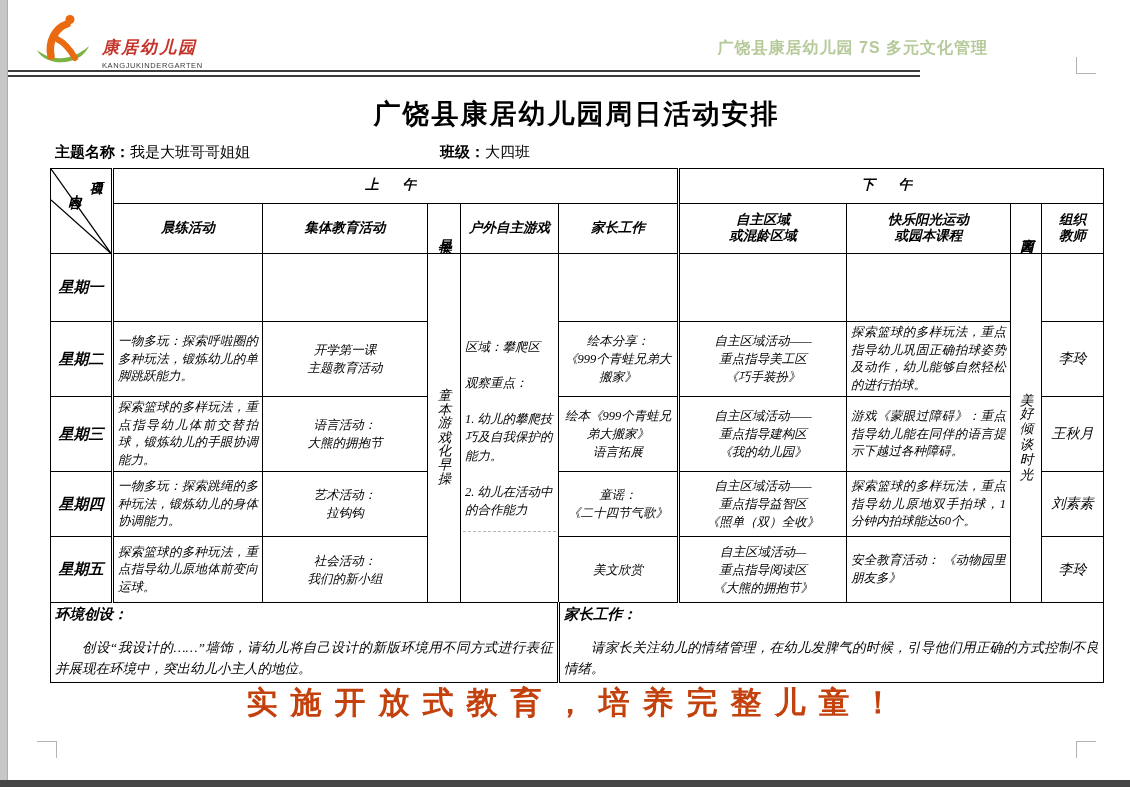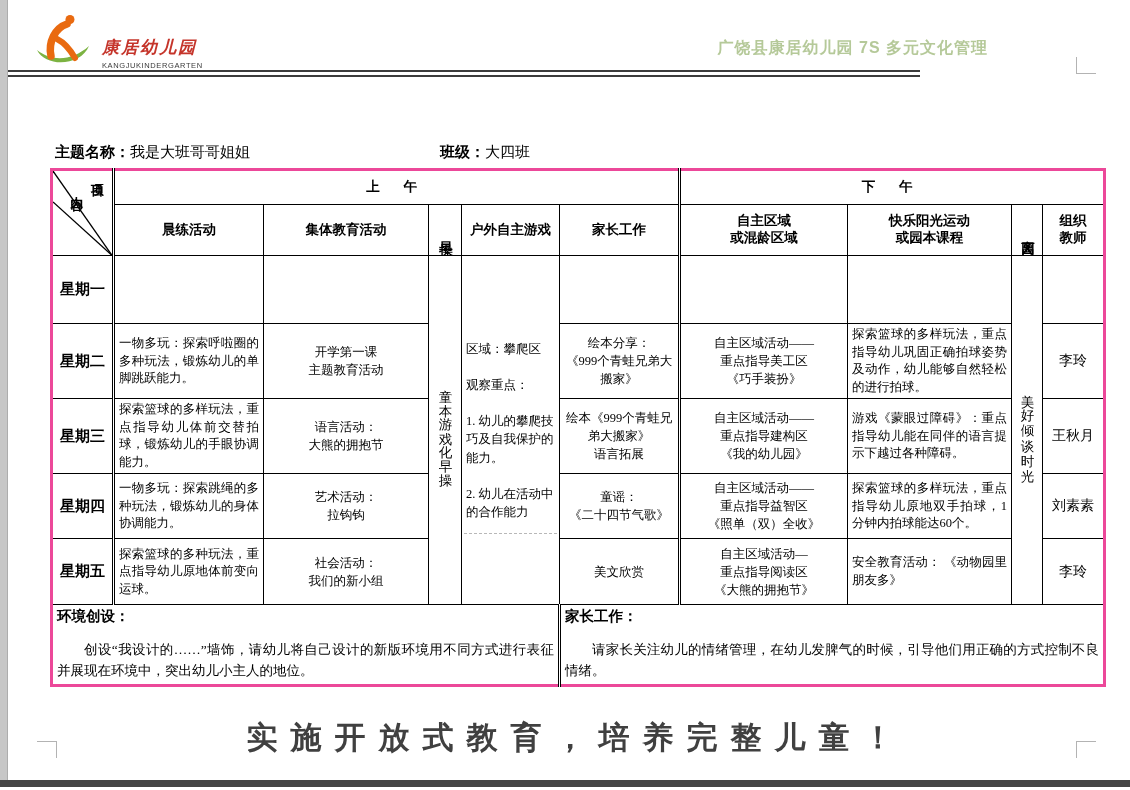--- a/index.html
+++ b/index.html
@@ -24,21 +24,21 @@
   .hrule { position:absolute; left:8px; top:70px; width:912px; height:7px; border-top:2px solid #3c3c3c; border-bottom:2px solid #3c3c3c; }
 
   
   .doc-title { position:absolute; top:96px; left:50px; width:1053px; text-align:center; font-size:27px; font-weight:bold; letter-spacing:2px; color:#000; }
   .info-row { position:absolute; top:143px; left:55px; width:1048px; display:flex; font-size:15px; color:#000;gap:37px; }
   .seg-theme { width:348px; } .seg-class { width:386px; } .seg-time { flex:1; }
   .info-label { font-weight:bold; }
   .info-value { font-family:"Liberation Serif", serif; }
 
   
-  table.sched { position:absolute; left:50px; top:168px; width:1053px; border-collapse:collapse; table-layout:fixed; border:3px solid #ec4899; }
+  table.sched { position:absolute; left:50px; top:168px; width:1053px; border-collapse:collapse; table-layout:fixed; border:1px solid #ec4899;font-style:italic; }
   .sched th, .sched td { border:1px solid #000; padding:2px 4px; overflow:hidden; vertical-align:middle; }
   .sched th { font-weight:bold; font-size:13.5px; text-align:center; white-space:pre-line; line-height:1.25; }
   .sec-head { font-size:17px; letter-spacing:10px; padding-left:10px; }
   .day-col   { border-right:3px double #000 !important; }
   .sec-split { border-right:3px double #000 !important; }
   .parent-cell { border-left:3px double #000 !important; }
   .day-cell { font-weight:bold; font-size:15px; text-align:center; }
   .cell-just   { font-family:"Liberation Serif", serif; font-size:12.5px; line-height:1.4; text-align:justify; padding:3px 6px; }
   .cell-center { font-family:"Liberation Serif", serif; font-size:12.5px; line-height:1.45; text-align:center; white-space:pre-line; }
   .teacher-cell { font-family:"Liberation Serif", serif; font-size:14px; text-align:center; }
@@ -58,21 +58,21 @@
 
   
   .corner { position:relative; padding:0 !important; }
   .corner svg { position:absolute; left:0; top:0; width:100%; height:100%; }
   .corner span { position:absolute; font-weight:bold; font-size:13px; writing-mode:vertical-lr; text-orientation:upright; letter-spacing:1px; }
   .cn-project { top:2px; right:7px; }
   .cn-content { top:15px; left:15px; }
   .cn-time { bottom:2px; left:4px; }
 
   
-  .slogan { position:absolute; top:717px; left:50px; width:1053px; text-align:center; font-family:"Liberation Serif", serif; font-weight:bold; font-size:31px; letter-spacing:13px; color:#404040; }
+  .slogan { position:absolute; top:682px; left:50px; width:1053px; text-align:center; font-family:"Liberation Serif", serif; font-weight:bold; font-size:31px; letter-spacing:13px; color:#c2410c; }
 </style>
 </head>
 <body>
 
 <div class="canvas">
 
   <div class="left-strip"></div>
 
   <div class="logo-wrap">
     <svg class="logo-svg" width="64" height="52" viewBox="0 0 64 52">
@@ -86,20 +86,21 @@
       <div class="logo-en">KANGJUKINDERGARTEN</div>
     </div>
   </div>
   <div class="hdr-right">广饶县康居幼儿园 7S 多元文化管理</div>
   <div class="hrule"></div>
 
   <div class="mark mark-tr"></div>
   <div class="mark mark-bl"></div>
   <div class="mark mark-br"></div>
 
+  <div class="doc-title">广饶县康居幼儿园周日活动安排</div>
   <div class="info-row">
     <span class="seg-theme">
       <span class="info-label">主题名称：</span><span class="info-value">我是大班哥哥姐姐</span>
     </span>
     <span class="seg-class">
       <span class="info-label">班级：</span><span class="info-value">大四班</span>
     </span>
   </div>
 
   <table class="sched">

